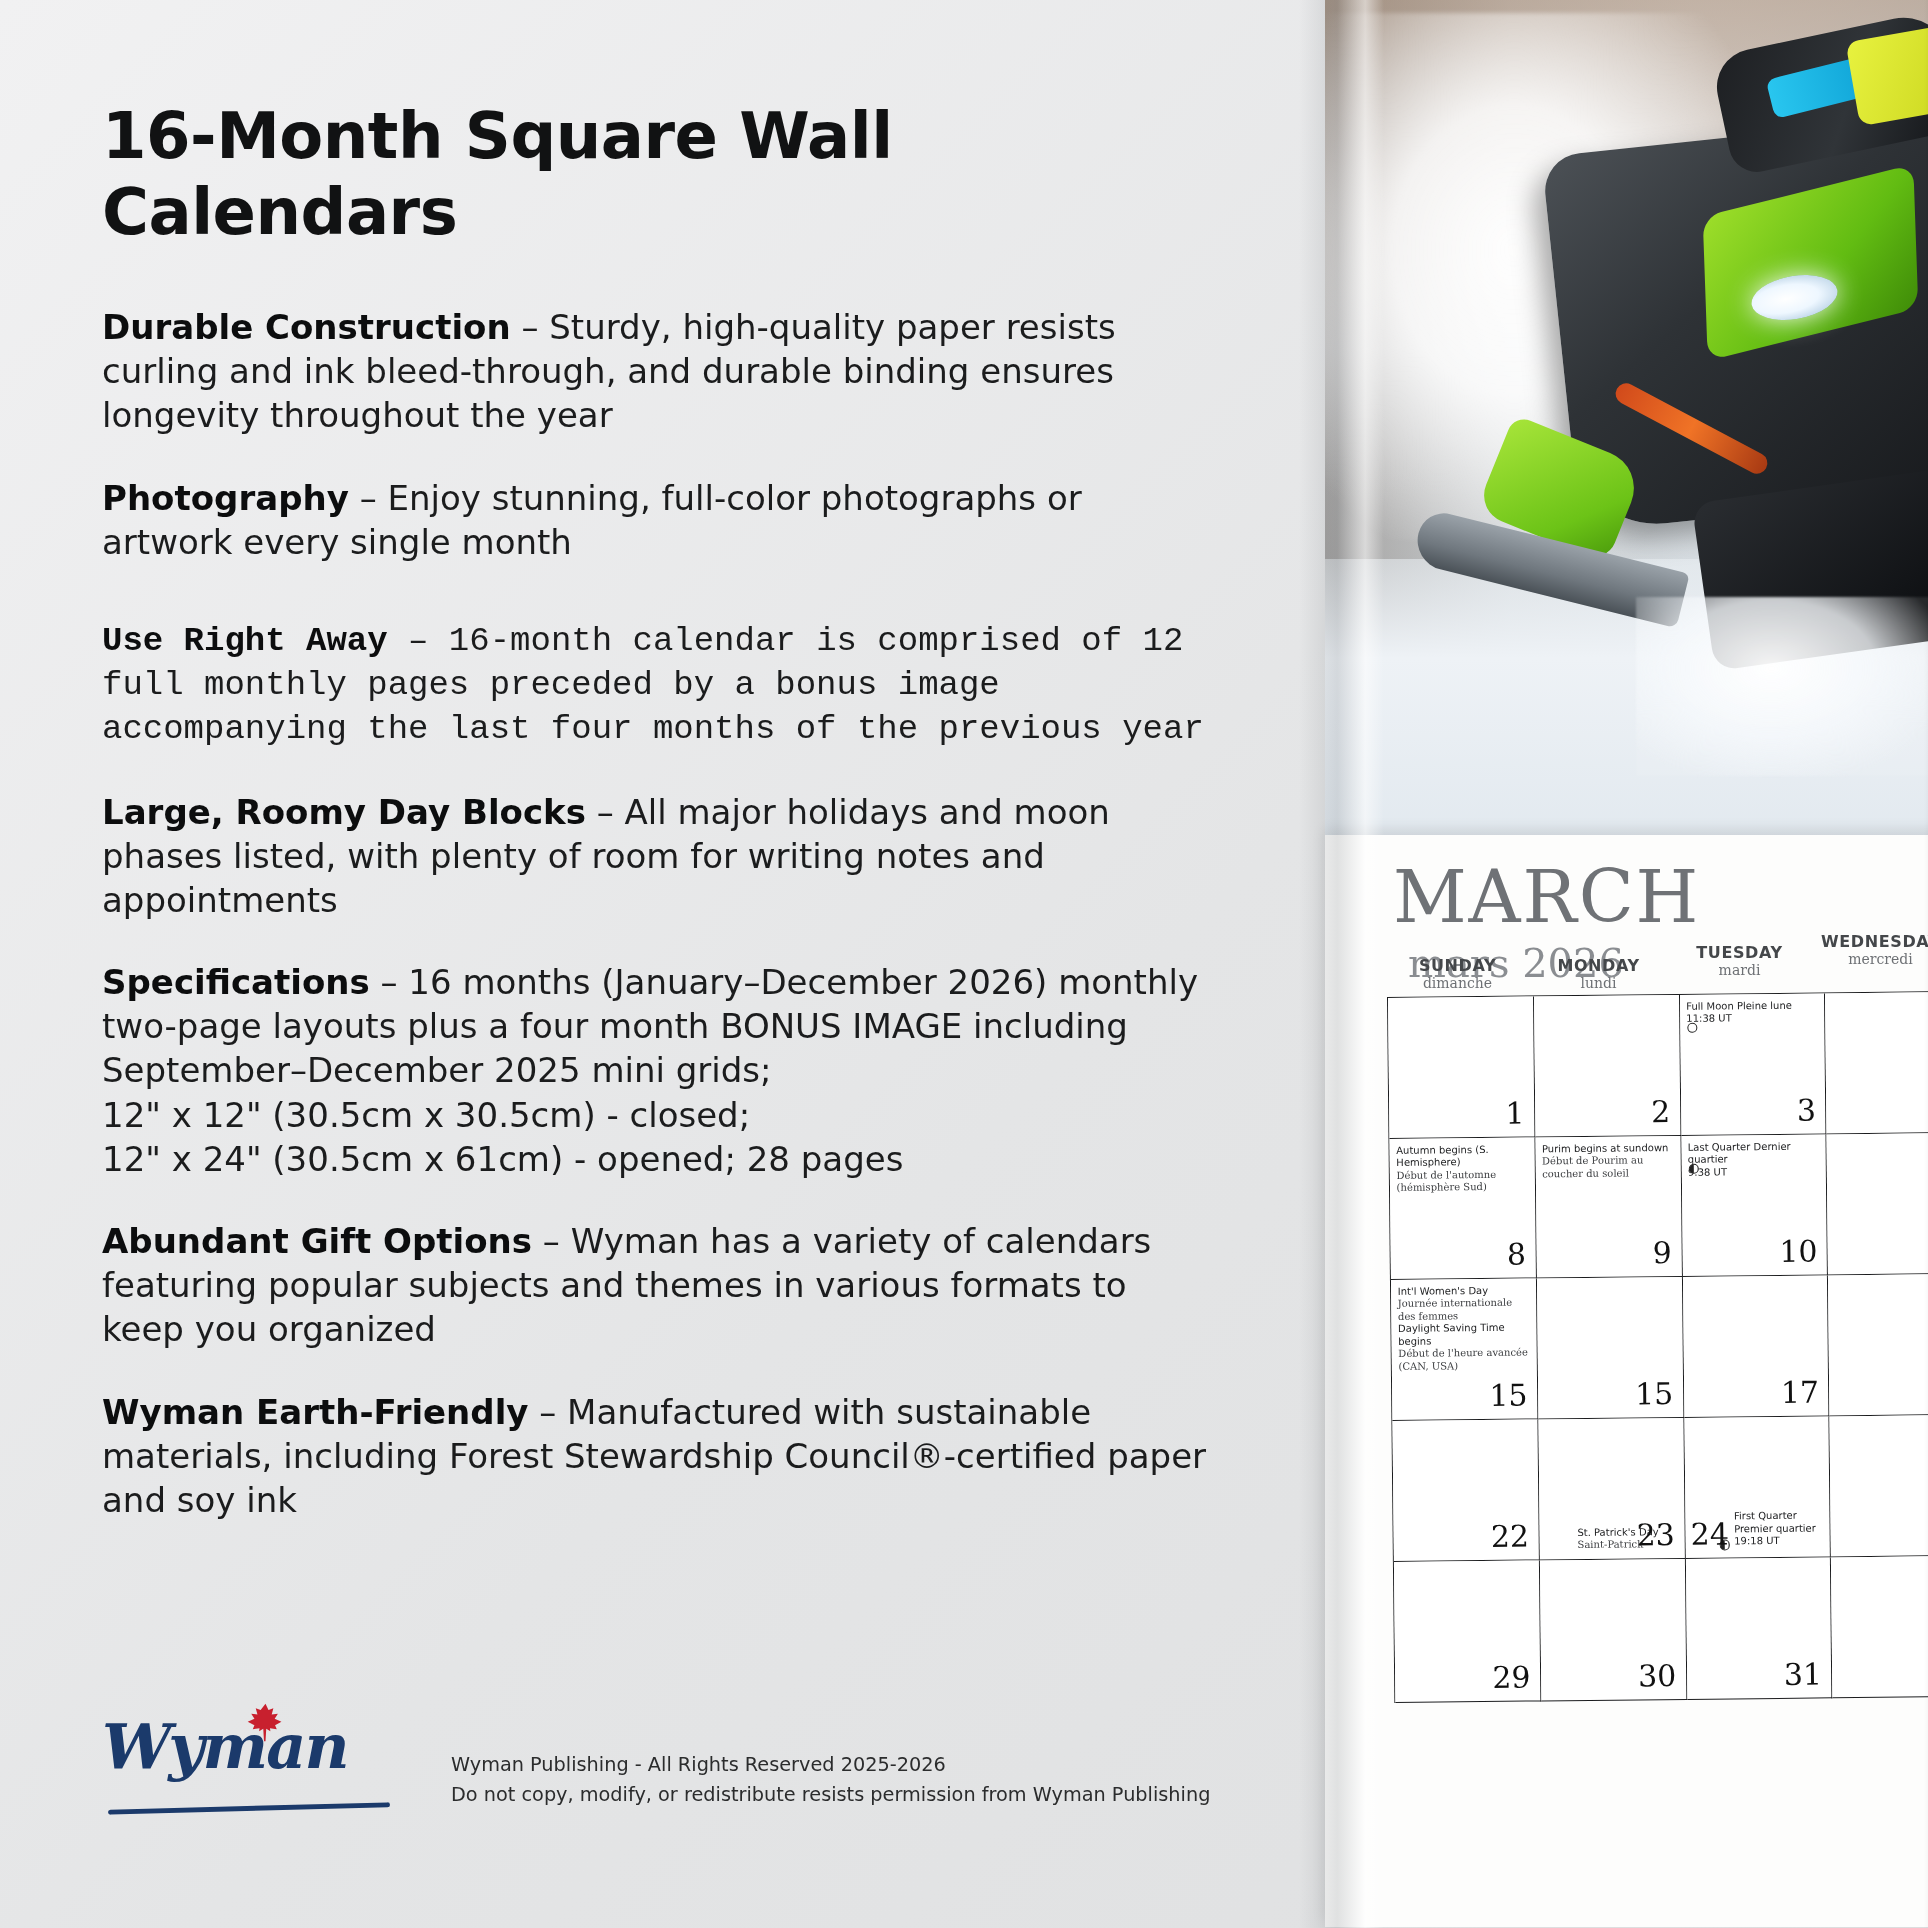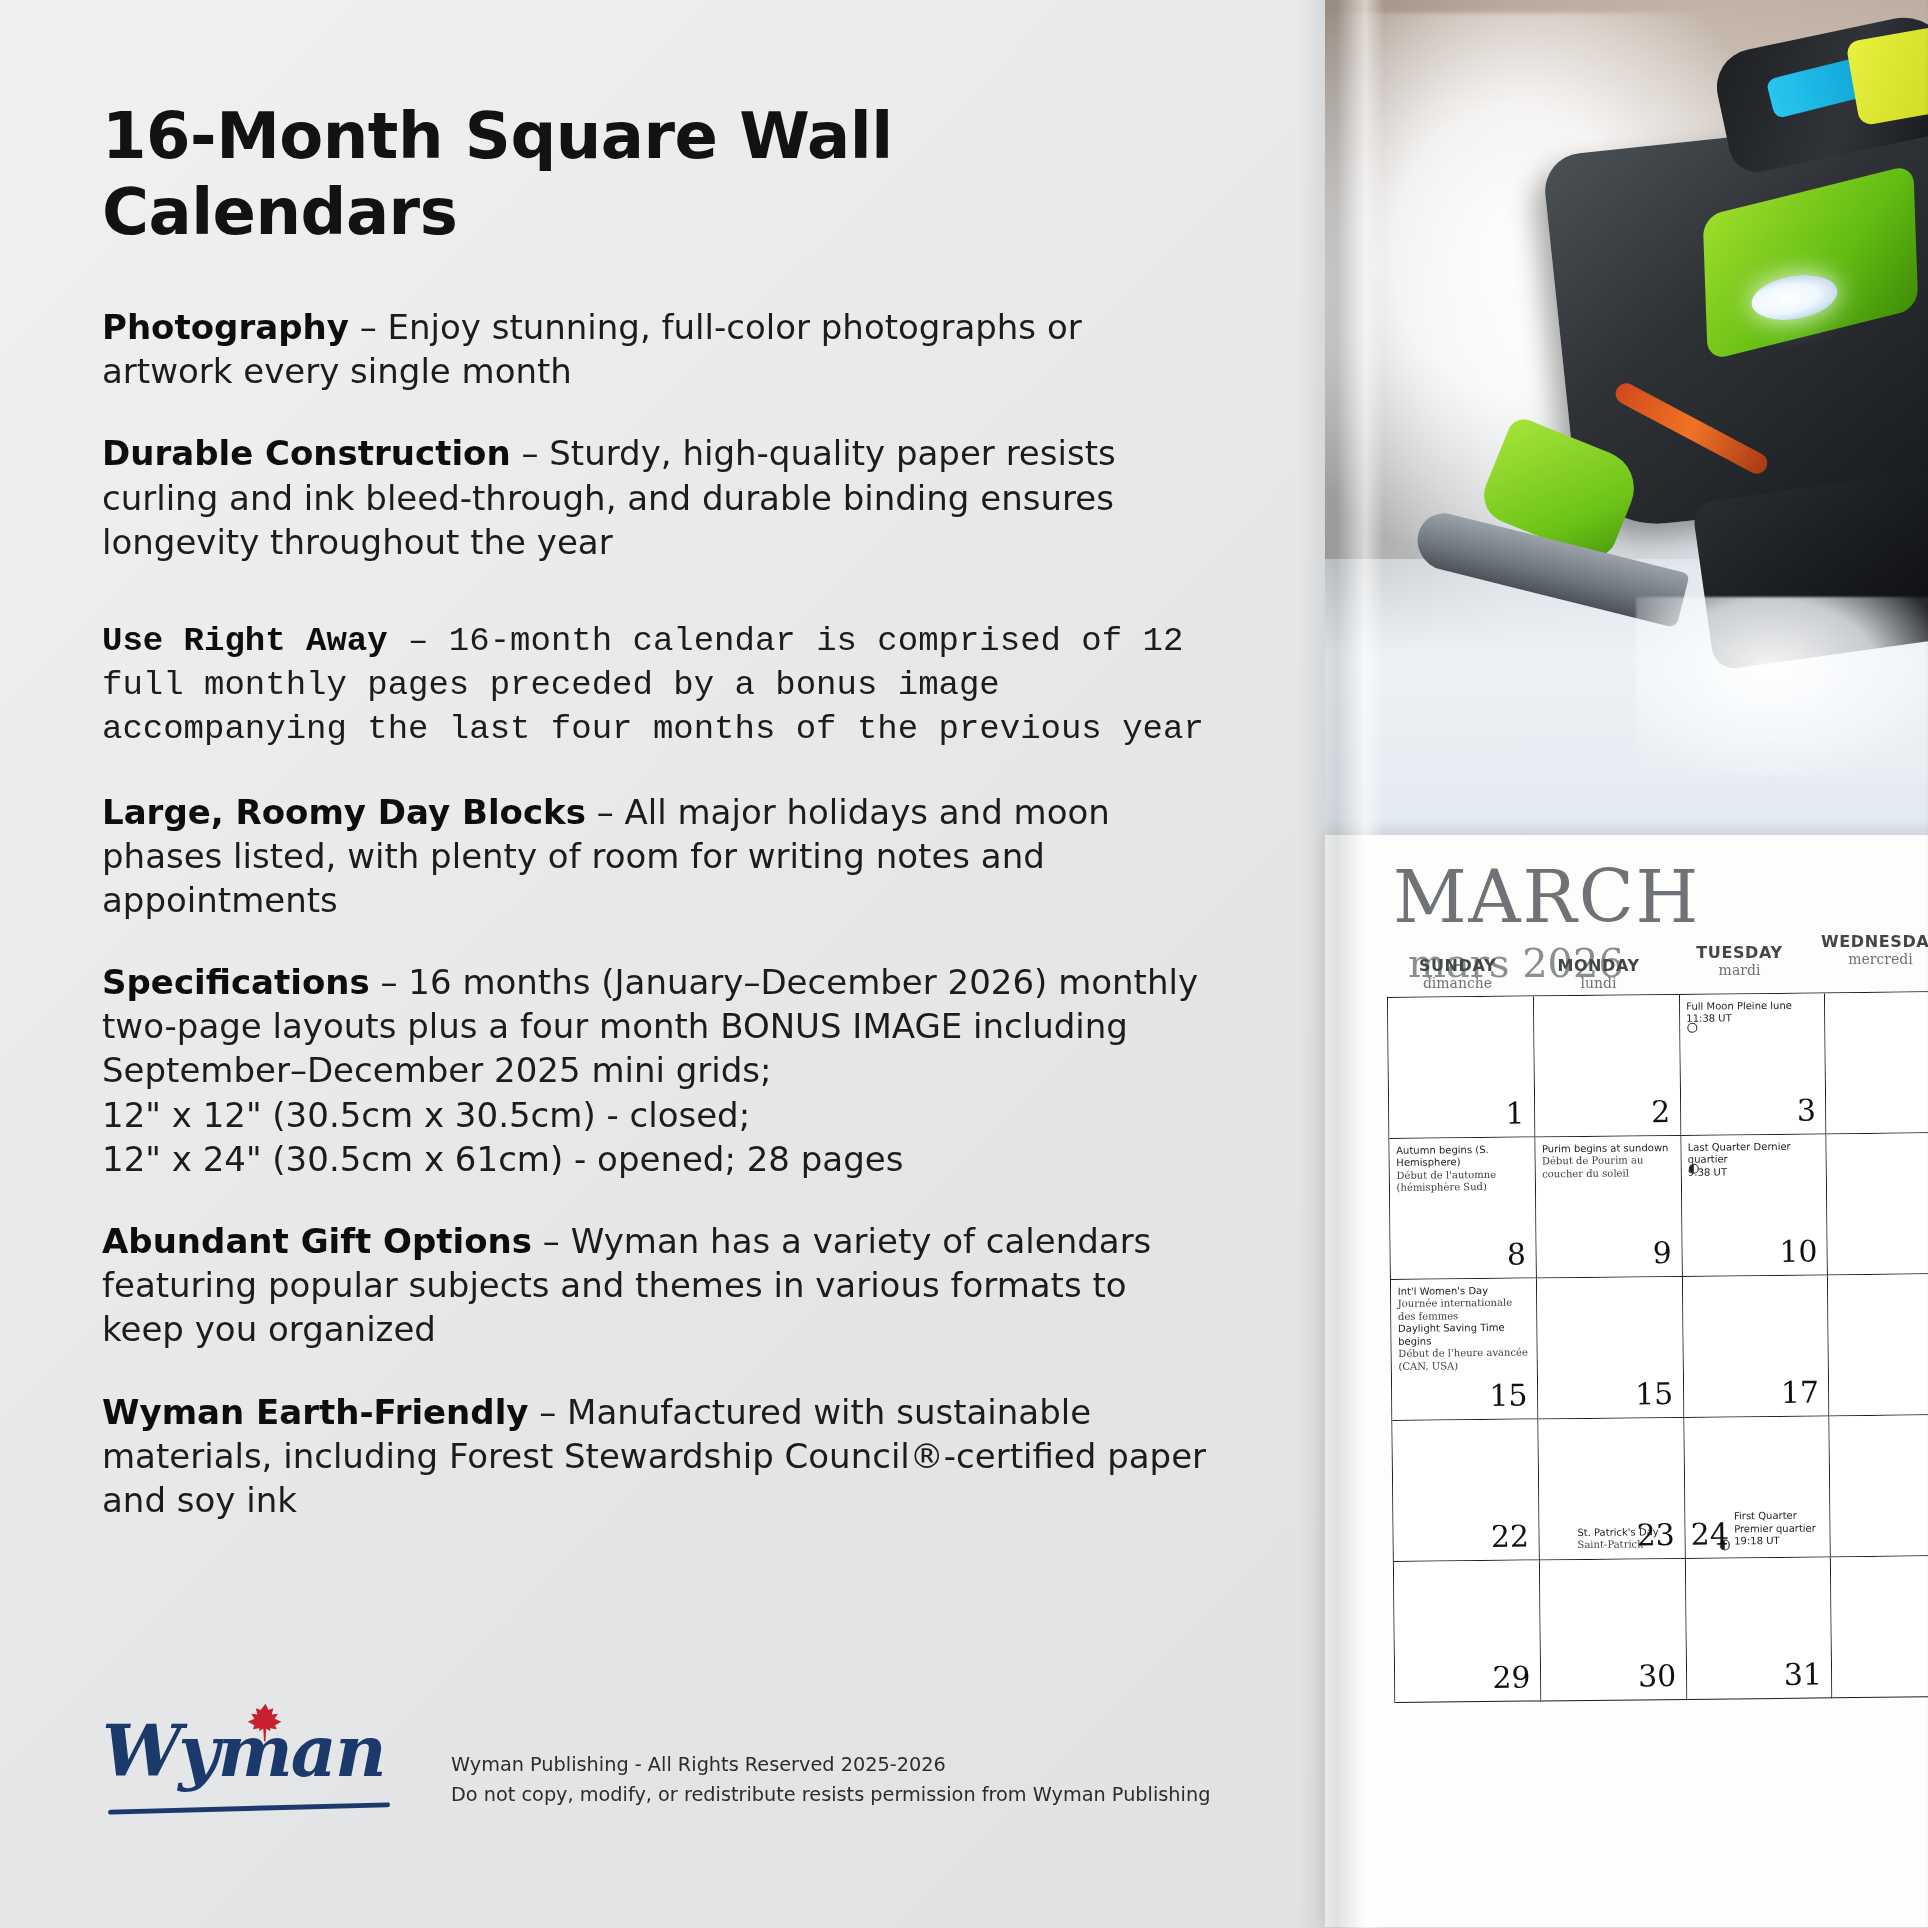--- a/index.html
+++ b/index.html
@@ -57,21 +57,21 @@
   }
   #logo {
     position: relative;
     width: 311px;
     height: 122px;
   }
   #logo .wordmark {
     font-family: "DejaVu Serif", serif;
     font-style: italic;
     font-weight: bold;
-    font-size: 71px;
+    font-size: 62px;
     color: #1b3a6b;
     letter-spacing: -1.9px;
     line-height: 1;
     position: absolute;
     left: 0; top: 21px;
   }
   #logo .underline {
     position: absolute;
     left: 5.6px; top: 111px;
     width: 282px; height: 4.7px;
@@ -339,25 +339,25 @@
 
 <div id="page">
 
   <div id="left-panel">
 
     <h1 id="headline">16-Month Square Wall Calendars</h1>
 
     <div id="features">
 
       <p class="feature">
+        <span class="lead">Durable Construction</span><span> – Sturdy, high-quality paper resists curling and ink bleed-through, and durable binding ensures longevity throughout the year</span>
+      </p>
+
+      <p class="feature">
         <span class="lead">Photography</span><span> – Enjoy stunning, full-color photographs or artwork every single month</span>
-      </p>
-
-      <p class="feature">
-        <span class="lead">Durable Construction</span><span> – Sturdy, high-quality paper resists curling and ink bleed-through, and durable binding ensures longevity throughout the year</span>
       </p>
 
       <p class="feature gap-extra">
         <span class="lead">Use Right Away</span><span> – 16-month calendar is comprised of 12 full monthly pages preceded by a bonus image accompanying the last four months of the previous year</span>
       </p>
 
       <p class="feature">
         <span class="lead">Large, Roomy Day Blocks</span><span> – All major holidays and moon phases listed, with plenty of room for writing notes and appointments</span>
       </p>
 

